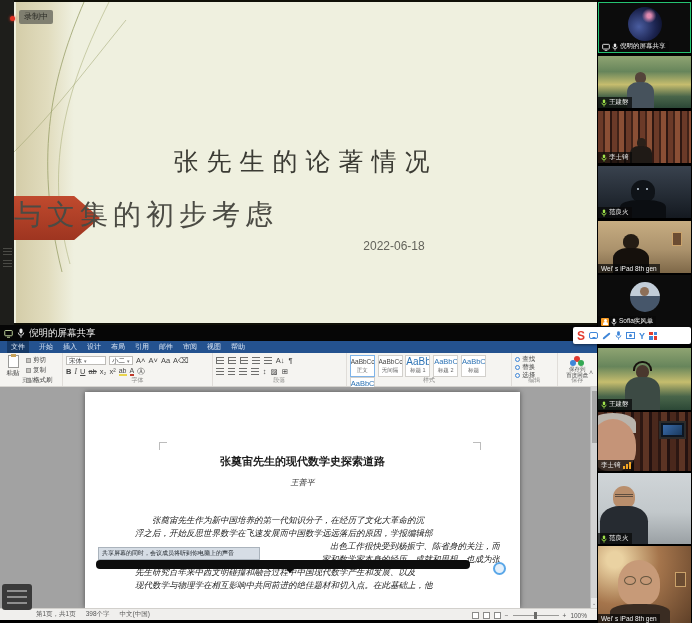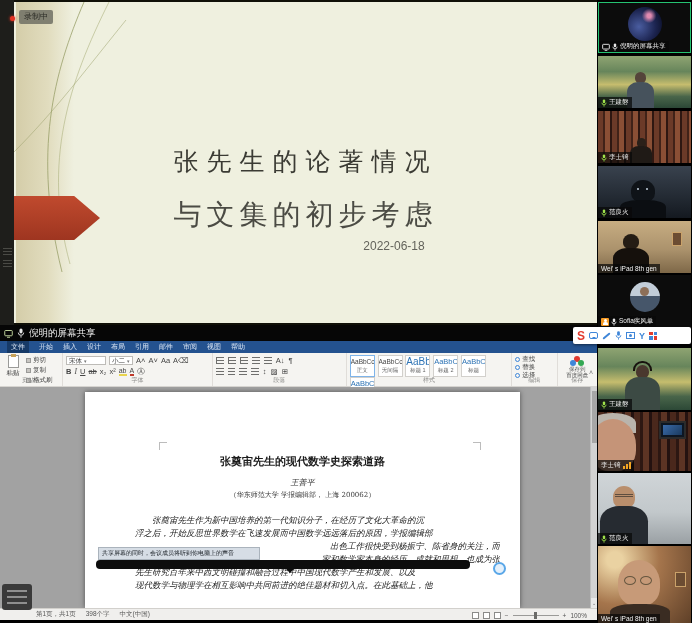--- a/index.html
+++ b/index.html
@@ -14,21 +14,21 @@
   .edge-ic{position:absolute;left:3px;width:9px;height:1px;background:#6f6f68;
            box-shadow:0 3px 0 #6f6f68,0 6px 0 #6f6f68;opacity:.55;}
   .slide-surface{position:absolute;left:14px;top:2px;width:583px;height:321px;background:#eff0df;}
   .tan-stripe{position:absolute;left:2px;top:0;width:58px;height:100%;
               background:linear-gradient(90deg,rgba(190,176,124,.55),rgba(208,196,150,.45) 55%,rgba(208,196,150,0));}
   .red-arrow{position:absolute;left:0;top:194px;width:86px;height:44px;
              background:linear-gradient(180deg,#c04a2e,#9e3520);
              clip-path:polygon(0 0,70% 0,100% 50%,70% 100%,0 100%);}
   .slide-t1{position:absolute;left:0;top:143px;width:100%;text-align:center;
             font-family:"DejaVu Serif",serif;font-size:25px;color:#3b3b34;letter-spacing:8px;}
-  .slide-t2{position:absolute;left:0;top:194px;width:100%;text-align:center;
+  .slide-t2{position:absolute;left:0;top:194px;width:100%;
             font-size:28px;font-weight:400;color:#4b4b44;letter-spacing:5px;}
   .slide-date{position:absolute;left:300px;top:237px;width:160px;text-align:center;
               font-size:12px;color:#63635b;}
   .rec-dot{position:absolute;left:10px;top:16px;width:5px;height:5px;border-radius:50%;
            background:#e23322;box-shadow:0 0 3px #e23322;}
   .rec-badge{position:absolute;left:19px;top:10px;height:14px;line-height:14px;padding:0 5px;
              background:rgba(112,112,100,.85);color:#2d2d27;font-size:8px;border-radius:2px;}
 
   
   .share-banner{position:absolute;left:0;top:325px;width:597px;height:16px;background:#060606;
@@ -366,21 +366,20 @@
       </div>
       <span class="collapse">˄</span>
     </div>
 
     <div class="docarea">
       <div class="page">
         <span class="cm l"></span>
         <span class="cm r"></span>
         <div class="dtitle">张奠宙先生的现代数学史探索道路</div>
         <div class="dauthor">王善平</div>
-        <div class="daffil">（华东师范大学 学报编辑部， 上海 200062）</div>
         <div class="dpara">
           <div class="dline ind">张奠宙先生作为新中国培养的第一代知识分子，在经历了文化大革命的沉</div>
           <div class="dline">浮之后，开始反思世界数学在飞速发展而中国数学远远落后的原因，学报编辑部</div>
           <div class="dline r">出色工作很快受到杨振宁、陈省身的关注，而</div>
           <div class="dline r">家和数学家本身的经历、成就和思想，也成为张</div>
           <div class="dline">先生研究百年来中西文明碰撞和融合过程中中国现代数学产生和发展、以及</div>
           <div class="dline">现代数学与物理学在相互影响中共同前进的绝佳题材和切入点。在此基础上，他</div>
         </div>
       </div>
       <div class="tooltip">共享屏幕的同时，会议成员将听到你电脑上的声音</div>

